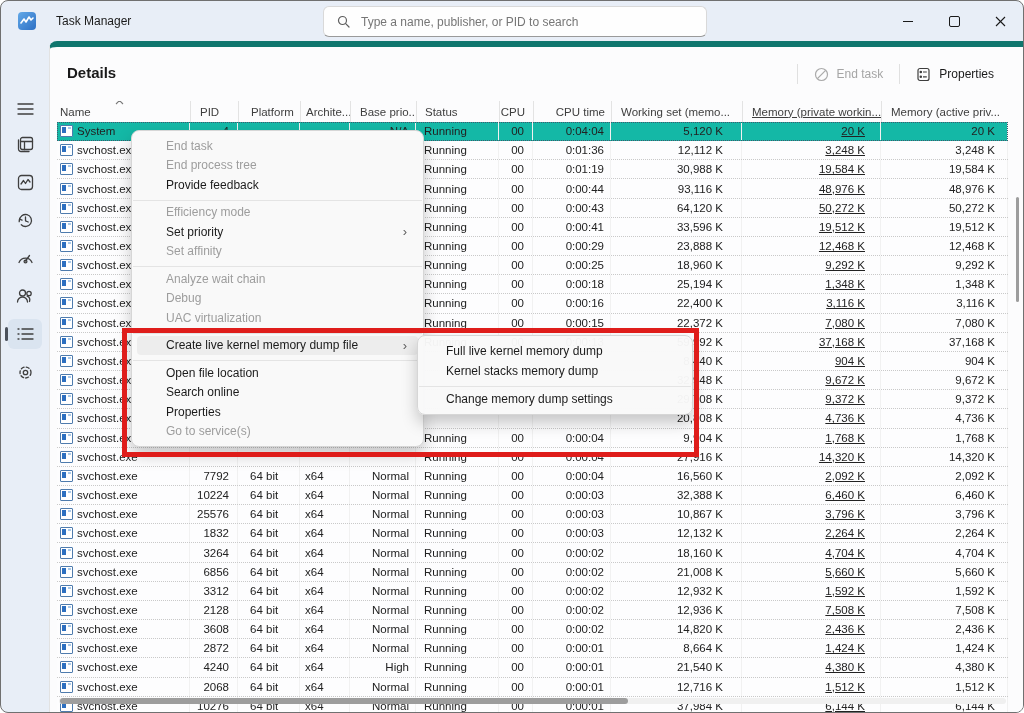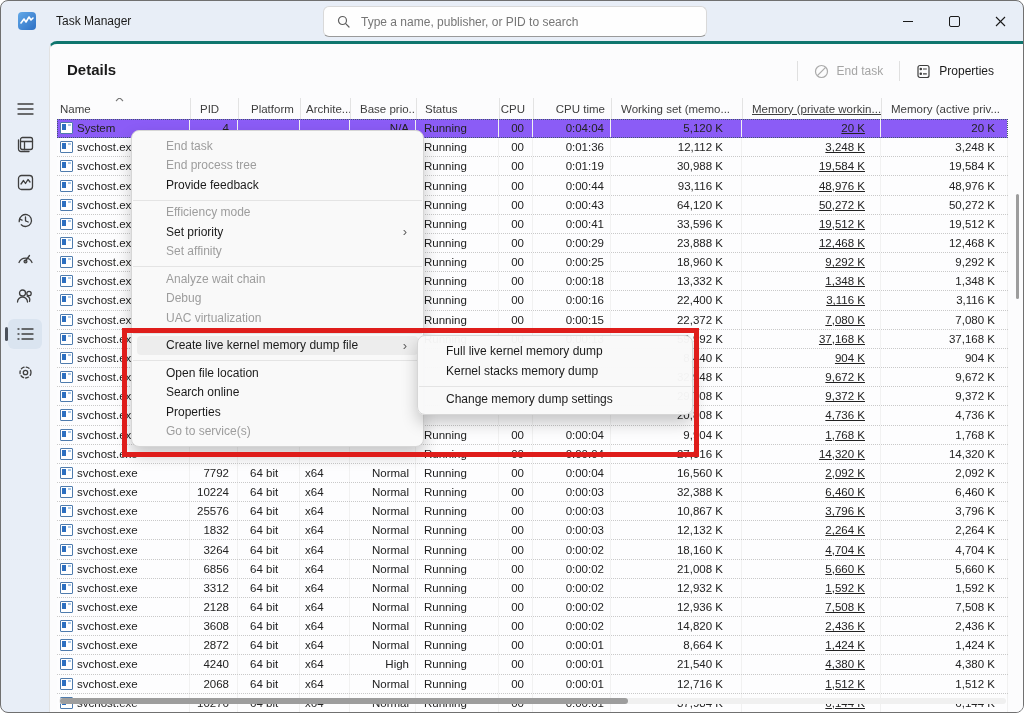--- a/index.html
+++ b/index.html
@@ -27,41 +27,41 @@
   
   .sidebar{position:absolute;left:0;top:40px;width:48px;bottom:0;}
   .nav{position:absolute;left:7px;width:34px;height:30px;border-radius:6px;
     display:flex;align-items:center;justify-content:center;}
   .nav.selected{background:#dae4f0;}
   .nav-accent{position:absolute;left:4px;top:286px;width:3px;height:14px;border-radius:2px;background:#4b515b;}
   .nav svg{stroke:#3f3f3f;fill:none;stroke-width:1.3;stroke-linecap:round;stroke-linejoin:round;}
 
   
   .main{position:absolute;left:48px;top:40px;right:0;bottom:0;background:#fcfcfd;
-    border-top-left-radius:8px;border-top:3px solid #0f766e;border-left:1px solid #e2e2e2;}
+    border-top-left-radius:8px;border-top:6px solid #0f766e;border-left:1px solid #e2e2e2;}
   .page-title{position:absolute;left:17px;top:17px;font-size:15px;font-weight:bold;color:#1a1a1a;}
   .toolbar{position:absolute;right:18px;top:14px;height:26px;display:flex;align-items:center;}
   .tb-btn{display:flex;align-items:center;gap:8px;padding:0 11px;height:26px;font-size:12px;color:#1b1b1b;border-radius:4px;}
   .tb-btn.disabled{color:#a5a5a5;}
   .tb-btn.disabled svg{stroke:#ababab;}
   .tb-btn svg{stroke:#3d3d3d;fill:none;stroke-width:1.2;}
   .tb-sep{width:1px;height:20px;background:#e0e0e0;margin:0 5px;}
 
   
   :root{--cols:133px 48px 62px 50px 66px 83px 34px 78px 131px 139px 127px;}
   .thead{position:absolute;left:7px;top:54px;width:951px;height:21px;display:grid;
     grid-template-columns:var(--cols);border-bottom:1px solid #e8e8e8;font-size:11.5px;color:#3e3e3e;}
   .th{display:flex;align-items:center;border-left:1px solid #e3e3e3;padding:0 4px;position:relative;
     white-space:nowrap;overflow:hidden;}
   .th:first-child{border-left:none;}
   .sort-icon{position:absolute;left:58px;top:-2px;}
   .rows{position:absolute;left:7px;top:75px;width:951px;}
   .trow{display:grid;grid-template-columns:var(--cols);height:18.16px;align-items:center;
     font-size:11.5px;color:#222;border-bottom:1px dotted #c9c9c9;background:#fdfdfe;}
-  .trow.selected{background:#8b5cf6;outline:1px dotted #41586d;outline-offset:-1px;}
+  .trow.selected{background:#14b8a6;outline:1px dotted #41586d;outline-offset:-1px;}
   .cell{white-space:nowrap;overflow:hidden;display:flex;align-items:center;height:100%;
     border-right:1px solid #f1f1f1;}
   .r{justify-content:flex-end;}
   .c-name{padding-left:3px;gap:4px;}
   .c-pid{padding-right:8px;}
   .c-platform{padding-left:12px;}
   .c-arch{padding-left:5px;}
   .c-base{padding-right:6px;}
   .c-status{padding-left:8px;}
   .c-cpu{padding-right:8px;}
@@ -374,21 +374,21 @@
             <span class="proc-icon"></span>
             <span>svchost.exe</span>
           </div>
         <div class="cell c-pid r"></div>
         <div class="cell c-platform"></div>
         <div class="cell c-arch"></div>
         <div class="cell c-base r"></div>
         <div class="cell c-status">Running</div>
         <div class="cell c-cpu r">00</div>
         <div class="cell c-time r">0:00:18</div>
-        <div class="cell c-ws r">13,332 K</div>
+        <div class="cell c-ws r">25,194 K</div>
         <div class="cell c-mp r">1,348 K</div>
         <div class="cell c-ma r">1,348 K</div>
       </div>
         <div class="trow">
         <div class="cell c-name">
             <span class="proc-icon"></span>
             <span>svchost.exe</span>
           </div>
         <div class="cell c-pid r"></div>
         <div class="cell c-platform"></div>

